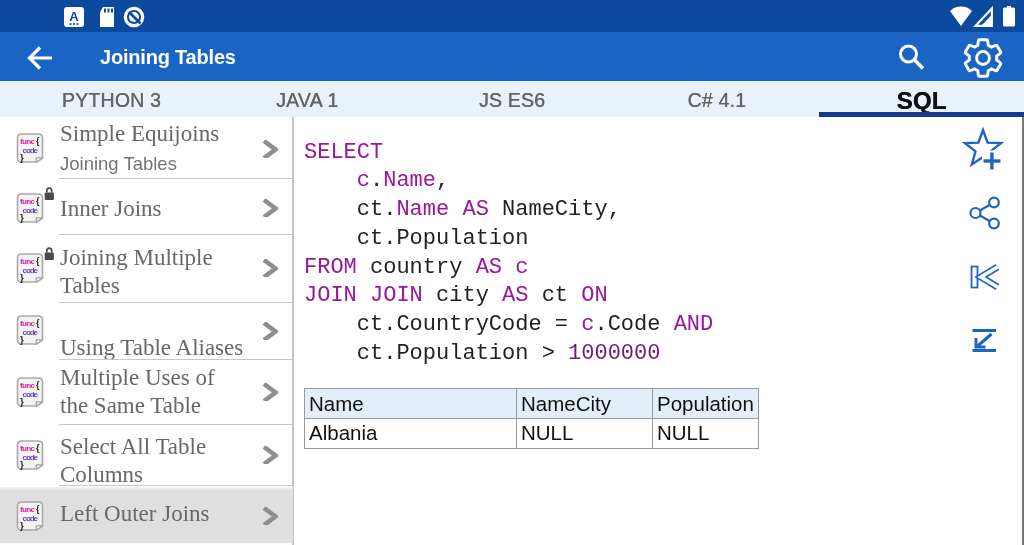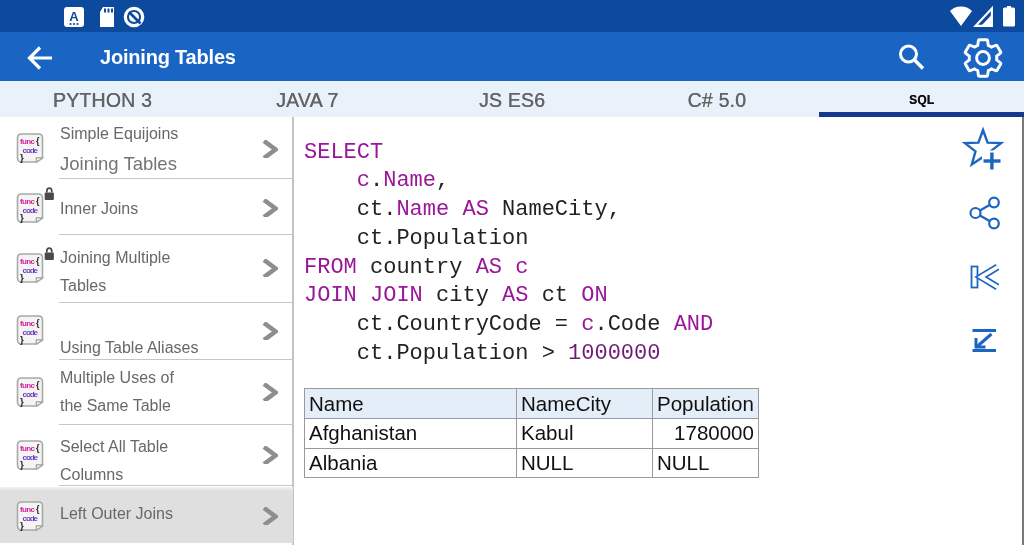--- a/index.html
+++ b/index.html
@@ -9,27 +9,27 @@
   
   #status { position:absolute; top:0; left:0; width:1024px; height:32px; background:#0c4a9e; }
   #clock { position:absolute; left:11px; top:6px; color:#fff; font-size:22px; line-height:22px; letter-spacing:-1px;margin-top:48px; }
   
   #appbar { position:absolute; top:32px; left:0; width:1024px; height:49px; background:#1a65c3; }
   #title { position:absolute; left:100px; top:46px; color:#fff; font-size:20px; font-weight:bold; letter-spacing:-0.2px; line-height:23px; }
   
   #tabs { position:absolute; top:81px; left:0; width:1024px; height:36px; background:#e9f1fb; }
   .tab { position:absolute; top:81px; width:204.8px; height:36px; text-align:center;
          font-size:19.5px; color:#646464; line-height:39px; letter-spacing:0.2px; text-shadow:0.35px 0 currentColor; }
-  .tab.active { color:#111; font-weight:bold; font-size:12px; }
+  .tab.active { color:#111; font-weight:bold; font-size:24px; }
   
   #sidebar { position:absolute; top:117px; left:0; width:293px; height:428px; background:#fff; }
   #vdiv { position:absolute; left:292px; top:117px; width:1.5px; height:428px; background:#c4c4c4; }
   .row { position:absolute; left:0; width:293px; }
   .row.sel { background:#dfdfdf; }
-  .rtitle { position:absolute; left:60px; font-size:16px; color:#686868; line-height:28px; white-space:nowrap; }
+  .rtitle { position:absolute; left:60px; font-size:23px; color:#686868; line-height:28px; white-space:nowrap;font-family:Liberation Serif, serif; }
   .rsub { position:absolute; left:60px; font-size:18.5px; color:#747474; white-space:nowrap; }
   .hdiv { position:absolute; left:59px; width:234px; height:1px; background:#c6c6c6; }
   
   #code { position:absolute; left:304px; top:138.5px; font-family:"Liberation Mono", monospace;
           font-size:22px; line-height:28.75px; white-space:pre; color:#222; }
   .kw { color:#9a169a; }
   .num { color:#701a75;text-align:right; }
   table { position:absolute; left:304px; top:388px; border-collapse:collapse; font-size:20.5px; color:#111; }
   td { border:1.5px solid #9a9a9a; padding:0 4px 0 4px; height:29.55px; font-weight:normal; text-align:left; }
   th { border:1.5px solid #9a9a9a; padding:0 4px 0 4px; height:30px; font-weight:normal; text-align:left; }
@@ -75,24 +75,24 @@
 <div id="title">Joining Tables</div>
 <svg class="abs" style="left:896px;top:42px" width="32" height="32" viewBox="0 0 32 32">
   <circle cx="12.5" cy="12" r="8" fill="none" stroke="#fff" stroke-width="3"></circle>
   <line x1="18.6" y1="18.1" x2="27" y2="26.5" stroke="#fff" stroke-width="3.6"></line>
 </svg>
 <svg class="abs" style="left:961px;top:36px" width="44" height="44" viewBox="0 0 24 24">
   <path fill="none" stroke="#fff" stroke-width="1.6" d="M19.43 12.98c.04-.32.07-.64.07-.98s-.03-.66-.07-.98l2.11-1.65c.19-.15.24-.42.12-.64l-2-3.46c-.12-.22-.39-.3-.61-.22l-2.49 1c-.52-.4-1.08-.73-1.69-.98l-.38-2.65C14.46 2.18 14.25 2 14 2h-4c-.25 0-.46.18-.49.42l-.38 2.65c-.61.25-1.17.59-1.69.98l-2.49-1c-.23-.09-.49 0-.61.22l-2 3.46c-.13.22-.07.49.12.64l2.11 1.65c-.04.32-.07.65-.07.98s.03.66.07.98l-2.11 1.65c-.19.15-.24.42-.12.64l2 3.46c.12.22.39.3.61.22l2.49-1c.52.4 1.08.73 1.69.98l.38 2.65c.03.24.24.42.49.42h4c.25 0 .46-.18.49-.42l.38-2.65c.61-.25 1.17-.59 1.69-.98l2.49 1c.23.09.49 0 .61-.22l2-3.46c.12-.22.07-.49-.12-.64l-2.11-1.65zM12 15.5c-1.93 0-3.5-1.57-3.5-3.5s1.57-3.5 3.5-3.5 3.5 1.57 3.5 3.5-1.57 3.5-3.5 3.5z"></path>
 </svg>
 
 <div id="tabs"></div>
-<div class="tab" style="left:0">PYTHON 3</div>
-<div class="tab" style="left:204.8px">JAVA 7</div>
+<div class="tab" style="left:9px">PYTHON 3</div>
+<div class="tab" style="left:204.8px">JAVA 1</div>
 <div class="tab" style="left:409.6px">JS ES6</div>
-<div class="tab" style="left:614.4px">C# 5.0</div>
+<div class="tab" style="left:614.4px">C# 4.1</div>
 <div class="tab active" style="left:819.2px">SQL</div>
 <div style="position:absolute;left:819px;top:112.2px;width:205px;height:4.9px;background:#15398f"></div>
 
 <div id="sidebar"></div>
 <div id="vdiv"></div>
 <svg width="0" height="0" style="position:absolute">
   <defs>
     <g id="pageicon">
       <path d="M1 5 Q1 1 5 1 L22 1 Q26 1 26 5 L26 25 L20 25 L20 29 L5 29 Q1 29 1 25 Z M20 25 L26 25 L20 29 Z" fill="#f4f4f4" stroke="#a8a8a8" stroke-width="1.6" stroke-linejoin="round"></path>
       <path d="M26 25 L20 25 L20 29 Z" fill="#fff" stroke="#a8a8a8" stroke-width="1.2"></path>
@@ -191,25 +191,20 @@
     ct.Population &gt; <span class="num">1000000</span></pre>
 
 <table>
   <tbody>
       <tr>
         <th style="width:212px">Name</th>
         <th style="width:136px">NameCity</th>
         <th style="width:89px">Population</th>
       </tr>
   <tr>
-        <td>Afghanistan</td>
-        <td>Kabul</td>
-        <td class="r">1780000</td>
-      </tr>
-  <tr>
         <td>Albania</td>
         <td>NULL</td>
         <td>NULL</td>
       </tr>
 </tbody>
   </table>
 
 <div id="redge"></div>
 
 <svg class="abs" style="left:955px;top:120px" width="60" height="250" viewBox="0 0 60 250">

